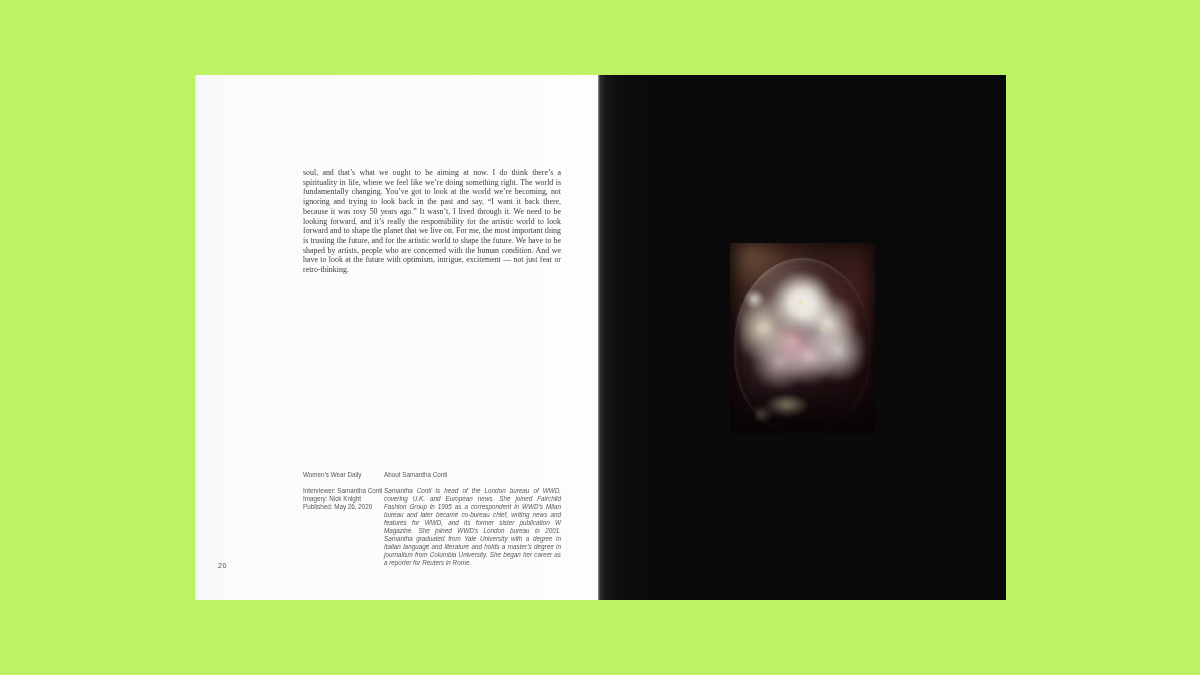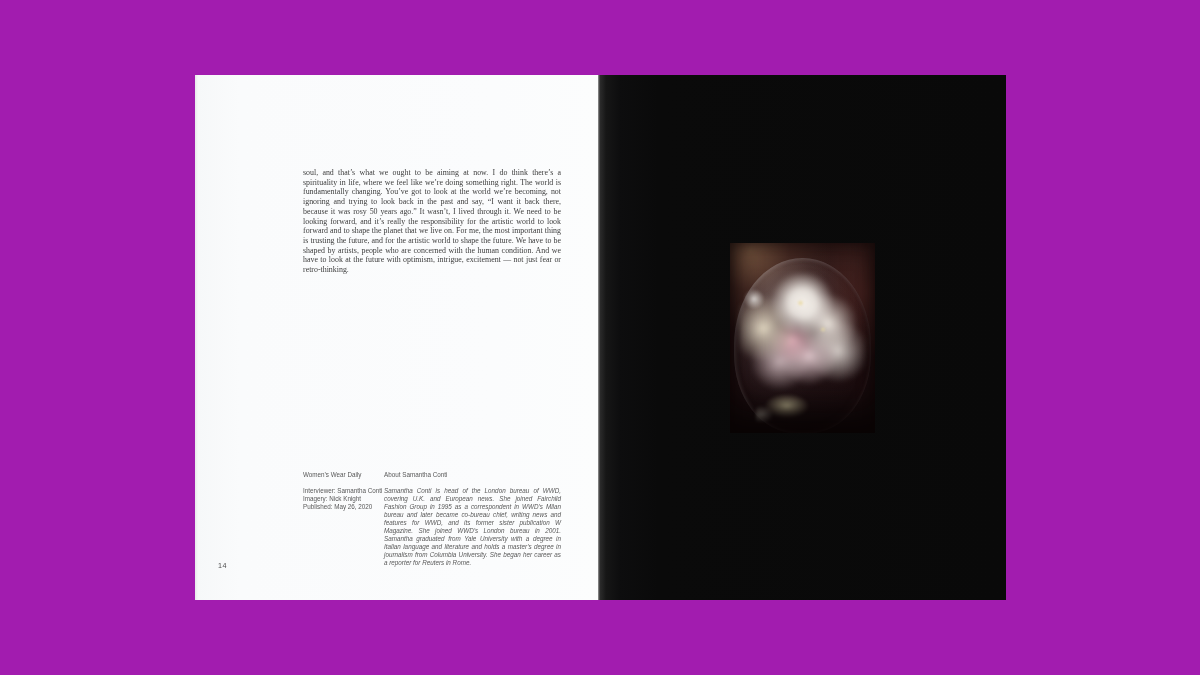--- a/index.html
+++ b/index.html
@@ -1,18 +1,18 @@
 <!DOCTYPE html>
 <html><head>
 <meta charset="utf-8">
 <style>
   html, body { margin:0; padding:0; background:#000; }
   .stage {
     position:relative; width:1200px; height:675px; overflow:hidden;
-    background:#a21caf; font-family:"Liberation Sans", sans-serif;
+    background:#bef264; font-family:"Liberation Sans", sans-serif;
   }
   
   .page-left {
     position:absolute; left:195px; top:75px; width:403px; height:525px;
     background: linear-gradient(90deg, #e7e9ea 0px, #f6f8f9 3px, #fafbfc 45px, #fbfcfd 300px, #fcfdfd 403px);
   }
   .body-text {
     position:absolute; left:108px; top:93px; width:258px;
     font-family:"Liberation Serif", serif;
     font-size:7.9px; line-height:9.7px; color:#3c3c3c;
@@ -106,21 +106,21 @@
         <div>Interviewer: Samantha Conti</div>
         <div>Imagery: Nick Knight</div>
         <div>Published: May 26, 2020</div>
       </div>
       <div class="credits-right">
         <div class="about-heading">About Samantha Conti</div>
         <div class="about-body">Samantha Conti is head of the London bureau of WWD, covering U.K. and European news. She joined Fairchild Fashion Group in 1995 as a correspondent in WWD’s Milan bureau and later became co-bureau chief, writing news and features for WWD, and its former sister publication W Magazine. She joined WWD’s London bureau in 2001. Samantha graduated from Yale University with a degree in Italian language and literature and holds a master’s degree in journalism from Columbia University. She began her career as a reporter for Reuters in Rome.</div>
       </div>
     </div>
 
-    <div class="page-number">14</div>
+    <div class="page-number">20</div>
   </div>
 
   <div class="page-right">
     <div class="photo">
       <div class="glass-dome"></div>
       <div class="flowers"></div>
       <div class="flower-center-a"></div>
       <div class="flower-center-b"></div>
       <div class="fallen-petals"></div>
       <div class="glass-highlight"></div>

